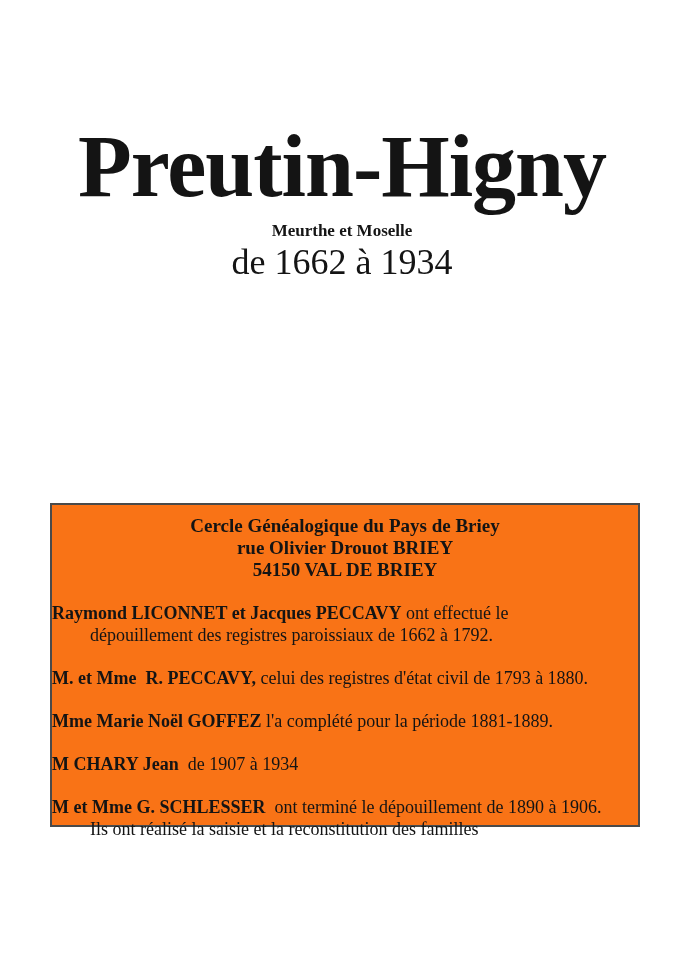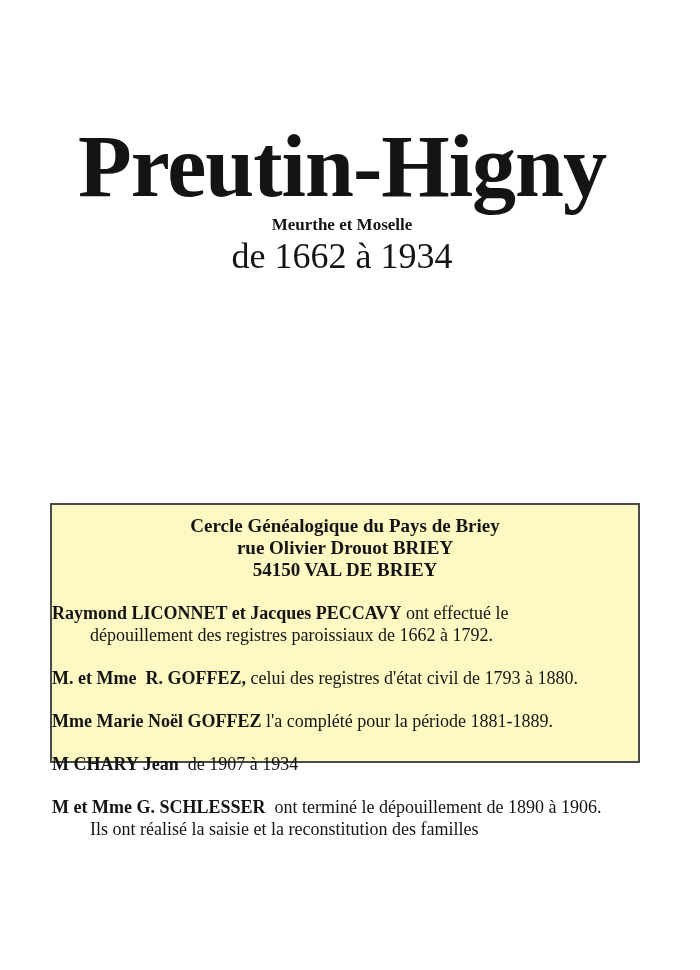--- a/index.html
+++ b/index.html
@@ -25,45 +25,45 @@
   }
   .main-title {
     margin-top: 123px;
     font-size: 88px;
     line-height: 1.0;
     font-weight: bold;
     letter-spacing: -1px;
     white-space: nowrap;
   }
   .sub-title {
-    margin-top: 4px;
+    margin-top: 10px;
     font-size: 17px;
     font-weight: bold;
   }
   .heading {
     margin-top: 60px;
     font-size: 41px;
     line-height: 1.1;
     font-weight: bold;
   }
   .subheading {
     margin-top: 2px;
     font-size: 36px;
     line-height: 1.1;
     font-weight: normal;
   }
   .credits-box {
     position: absolute;
     left: 50px;
     top: 503px;
     width: 590px;
-    height: 260px;
+    height: 324px;
     box-sizing: border-box;
     border: 2px solid #4a4a4a;
-    background: #fef9c3;
+    background: #f97316;
   }
   .box-header {
     padding-top: 10px;
     text-align: center;
     font-weight: bold;
     font-size: 19px;
     line-height: 22px;
     white-space: pre-line;
   }
   .para {
@@ -91,21 +91,21 @@
   </div>
 
   <div class="credits-box">
     <div class="box-header">Cercle Généalogique du Pays de Briey
 rue Olivier Drouot  BRIEY
 54150 VAL DE BRIEY</div>
 
     <p class="para"><b>Raymond LICONNET et Jacques PECCAVY</b><span> ont effectué le
 dépouillement des registres paroissiaux de 1662 à 1792.</span></p>
 
-    <p class="para"><b>M. et Mme  R. GOFFEZ,</b><span> celui des registres d'état civil de 1793 à 1880.</span></p>
+    <p class="para"><b>M. et Mme  R. PECCAVY,</b><span> celui des registres d'état civil de 1793 à 1880.</span></p>
 
     <p class="para"><b>Mme Marie Noël GOFFEZ</b><span> l'a complété pour la période 1881-1889.</span></p>
 
     <p class="para"><b>M CHARY Jean</b><span>  de 1907 à 1934</span></p>
 
     <p class="para"><b>M et Mme G. SCHLESSER</b><span>  ont terminé le dépouillement de 1890 à 1906.
 Ils ont réalisé la saisie et la reconstitution des familles</span></p>
   </div>
 
 </div>

